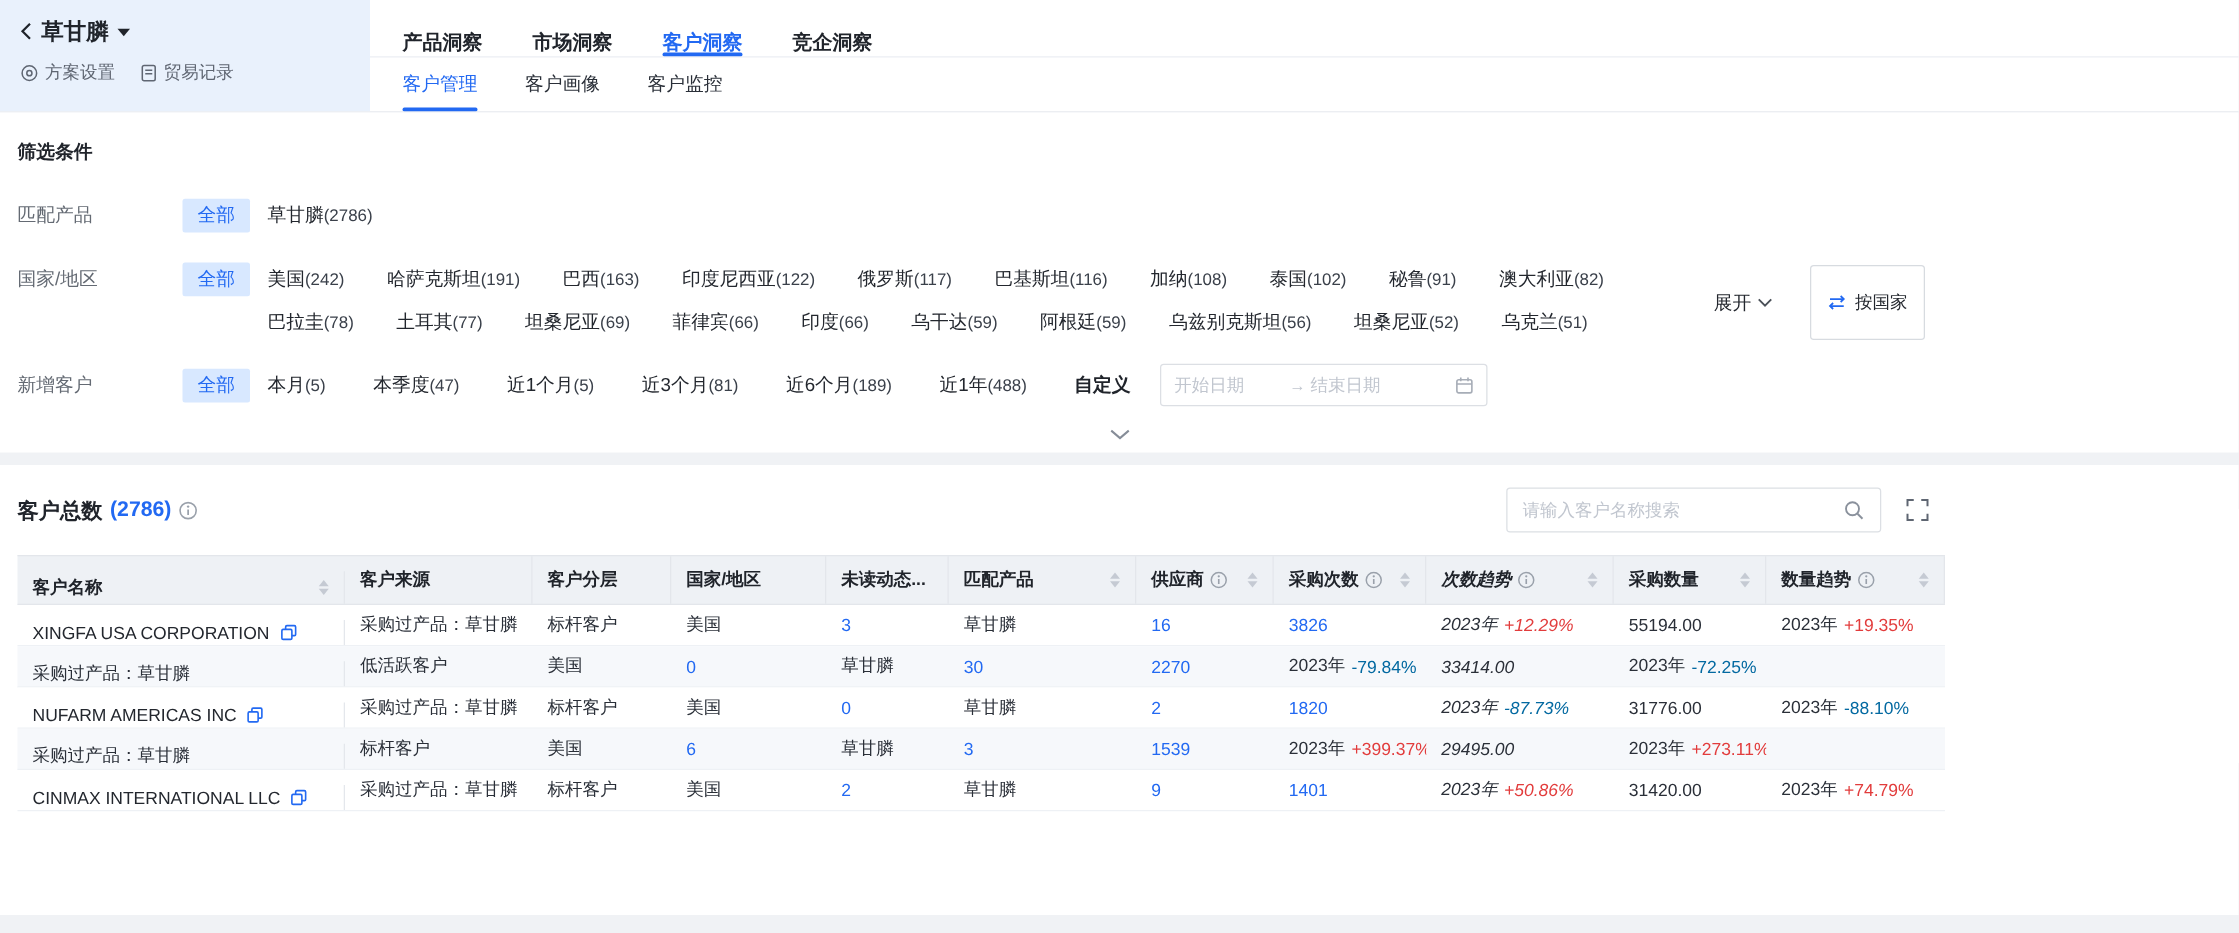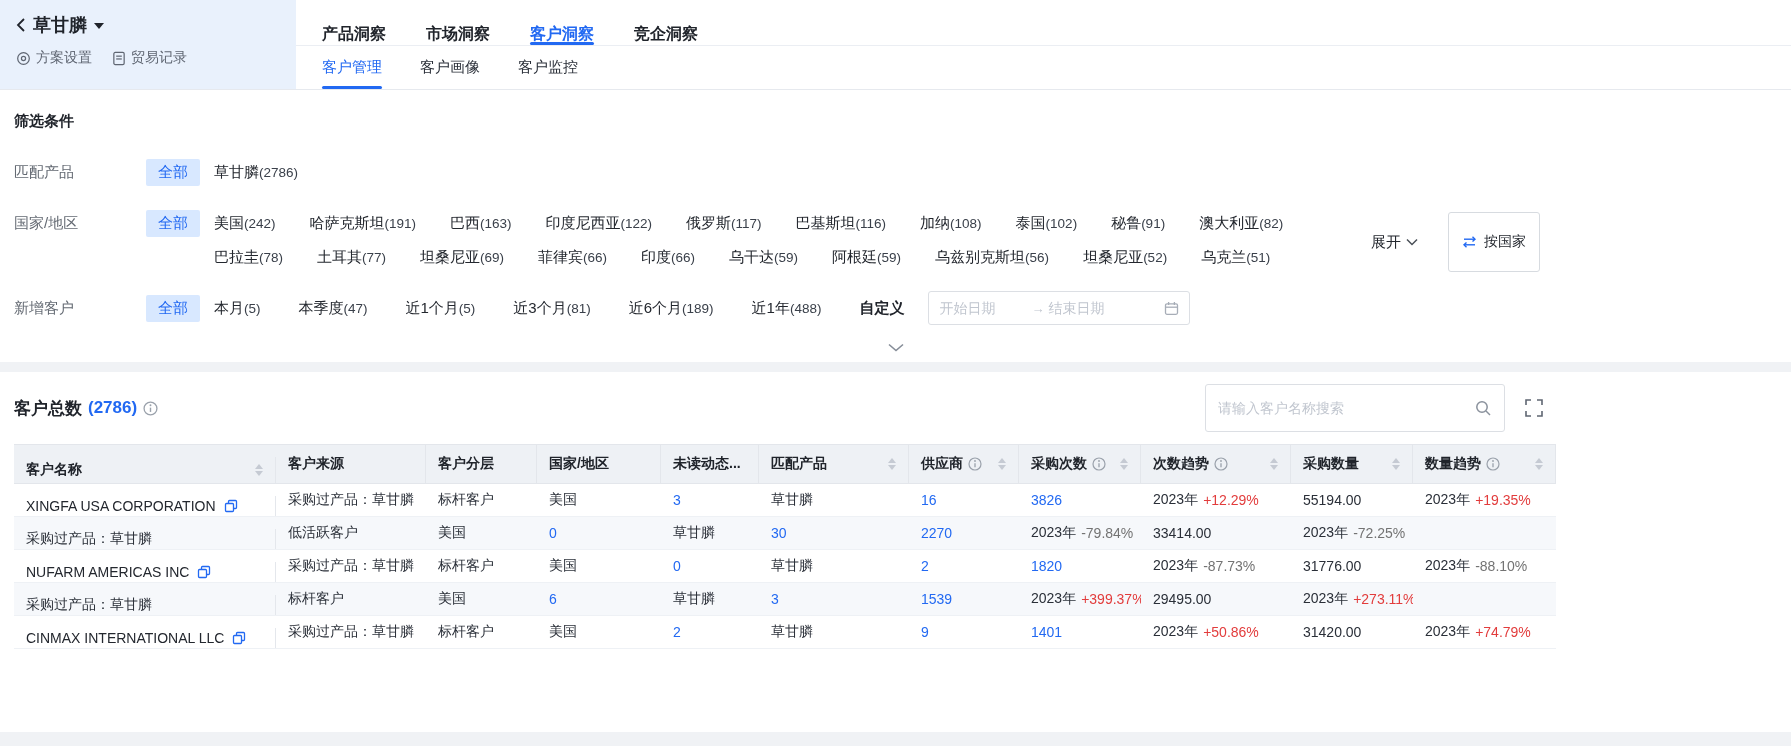--- a/index.html
+++ b/index.html
@@ -50,37 +50,37 @@
   .expand-link { display:flex; align-items:center; gap:5px; font-size:15px; color:#23272e; cursor:pointer; }
   .by-country-btn { display:flex; align-items:center; gap:7px; border:1px solid #d7dbe0; border-radius:3px; background:#fff; padding:20px 13px; font-size:14px; color:#23272e; cursor:pointer; }
   .collapse-bar { display:flex; justify-content:center; padding:8px 0 4px; cursor:pointer; }
 
   
   .table-card { background:#fff; margin-top:10px; padding:18px 14px 0; height:360px; }
   .table-head-row { display:flex; align-items:center; margin-bottom:18px; position:relative; height:36px; }
   .tc-title { font-size:17px; font-weight:700; color:#20242b; }
   .tc-total { font-size:17px; font-weight:700; color:#2269f2; margin-left:6px; }
   .tc-info { margin-left:6px; display:flex; }
-  .search-box { position:absolute; right:272px; width:300px; height:48px; border:1px solid #dcdfe4; border-radius:3px; display:flex; align-items:center; padding:0 12px; }
+  .search-box { position:absolute; right:272px; width:300px; height:36px; border:1px solid #dcdfe4; border-radius:3px; display:flex; align-items:center; padding:0 12px; }
   .search-box input { flex:1; border:none; outline:none; font-size:14px; color:#333; }
   .search-box input::placeholder { color:#c1c6cf; }
   .fullscreen-btn { position:absolute; right:233px; display:flex; cursor:pointer; }
 
   .table-wrap { width:1542px; }
   .cols { display:flex; }
   .cols > div { flex:none; display:flex; align-items:center; padding:0 12px; overflow:hidden; }
   .cols > div:nth-of-type(1){ width:262px; border-right:1px solid #e4e7ec;margin-top:12px; }
   .cols > div:nth-of-type(2){ width:150px; }
   .cols > div:nth-of-type(3){ width:111px; }
   .cols > div:nth-of-type(4){ width:124px; }
   .cols > div:nth-of-type(5){ width:98px; }
   .cols > div:nth-of-type(6){ width:150px; }
   .cols > div:nth-of-type(7){ width:110px; }
   .cols > div:nth-of-type(8){ width:122px; }
-  .cols > div:nth-of-type(9){ width:150px; }
+  .cols > div:nth-of-type(9){ width:150px;font-style:italic; }
   .cols > div:nth-of-type(10){ width:122px; }
   .cols > div:nth-of-type(11){ width:143px; }
 
   .thead { background:#eef1f5; height:40px; border-top:1px solid #e3e6eb; border-bottom:1px solid #e3e6eb; }
   .thead > div { border-right:1px solid #e3e6eb; cursor:pointer; }
   .th-label { font-size:14px; font-weight:700; color:#20242b; white-space:nowrap; }
   .info-icon { margin-left:5px; display:flex; flex:none; }
   .sort { margin-left:auto; display:flex; flex-direction:column; gap:2px; flex:none; padding-left:6px; }
   .sort i { display:block; width:0; height:0; border-left:4px solid transparent; border-right:4px solid transparent; }
   .sort .u { border-bottom:5px solid #c5cad3; }
@@ -88,21 +88,21 @@
 
   .tbody > .tr { height:33px; border-bottom:1px solid #eef1f5; background:#fff; font-size:14px; color:#2a2f38; cursor:default; }
   .tbody > div:nth-of-type(even) { background:#f6f8fb; }
   .name-cell { gap:8px; }
   .cname { white-space:nowrap; overflow:hidden; text-overflow:ellipsis; color:#23272e; }
   .copy-icon { flex:none; display:flex; cursor:pointer; }
   .blue { color:#2269f2; cursor:pointer; }
   .trend .yr { color:#2a2f38; }
   .trend .val { margin-left:5px; }
   .val.up { color:#e23c3c; }
-  .val.down { color:#737373; }
+  .val.down { color:#0369a1; }
   .nowrap { white-space:nowrap; }
 </style>
 </head>
 <body>
 
 <div class="page">
 
   <header class="topbar">
     <div class="brand">
       <div class="brand-line">

